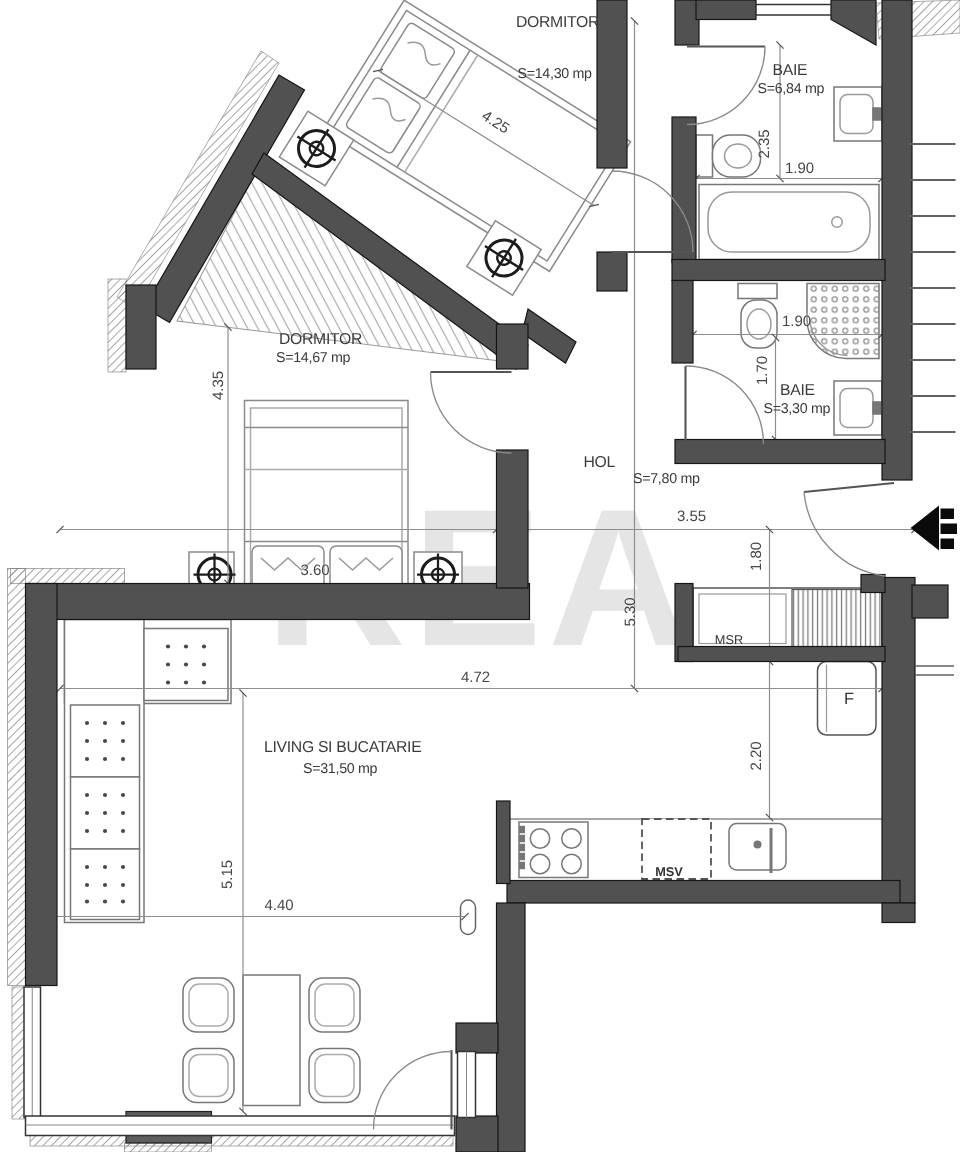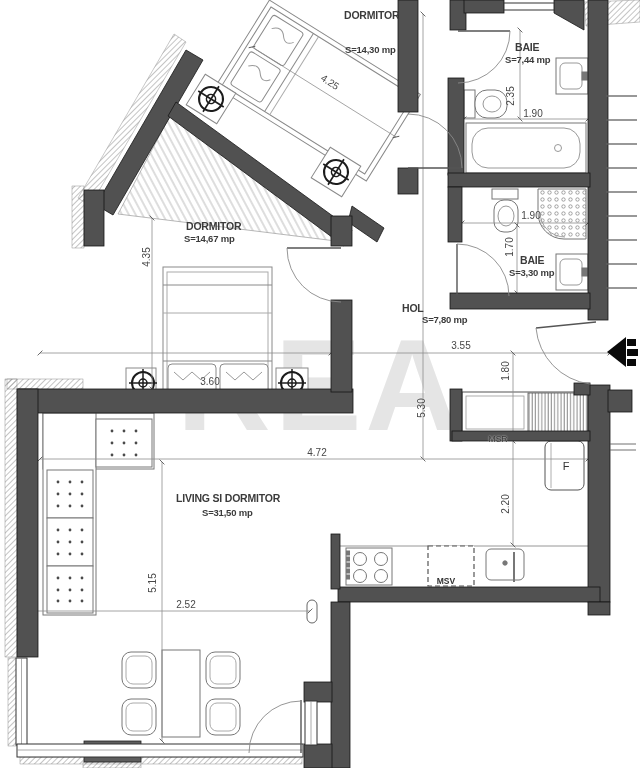--- a/index.html
+++ b/index.html
@@ -3,21 +3,21 @@
 <meta charset="utf-8">
 <style>
   html,body{margin:0;padding:0;background:#fff;}
   .stage{position:relative;width:640px;height:768px;background:#fff;overflow:hidden;
          font-family:"Liberation Sans",sans-serif;}
   .wm{position:absolute;z-index:1;color:#e5e5e5;font-weight:bold;white-space:nowrap;
       transform:translate(-50%,-50%);user-select:none;}
   .wm1{left:320px;top:385px;font-size:130px;letter-spacing:4px;}
   .wm2{left:326px;top:449px;font-size:21px;letter-spacing:12px;color:#e8e8e8;}
   svg.plan{position:absolute;left:0;top:0;z-index:2;}
-  .lbl{position:absolute;z-index:3;color:#3b3b3b;font-weight:bold;font-size:10.5px;
+  .lbl{position:absolute;z-index:3;color:#3b3b3b;font-weight:normal;font-size:10.5px;
        letter-spacing:-0.2px;white-space:nowrap;}
   .area{font-size:9.5px;}
   .dim{position:absolute;z-index:3;color:#474747;font-size:10px;white-space:nowrap;
        transform:translate(-50%,-50%);text-shadow:0 0 2px #fff;}
   .dim.v{transform:translate(-50%,-50%) rotate(-90deg);}
   .dim.r33{transform:translate(-50%,-50%) rotate(33deg);}
   .dim.small{font-size:8.5px;color:#333;}
   .dim.big{font-size:11px;color:#333;}
 </style>
 </head>
@@ -342,42 +342,42 @@
       <line x1="606" y1="264" x2="637" y2="264"></line>
       <line x1="606" y1="288" x2="637" y2="288"></line>
       <line x1="610" y1="444" x2="636" y2="444" stroke-width="0.9"></line>
       <line x1="610" y1="450" x2="636" y2="450" stroke-width="0.9"></line>
     </g>
   </svg>
 
   <div class="lbl" style="left:344px;top:9px;">DORMITOR</div>
   <div class="lbl area" style="left:345px;top:28px;margin-top:16px;">S=14,30 mp</div>
   <div class="lbl" style="left:515px;top:41px;">BAIE</div>
-  <div class="lbl area" style="left:505px;top:54px;">S=7,44 mp</div>
+  <div class="lbl area" style="left:505px;top:54px;">S=6,84 mp</div>
   <div class="lbl" style="left:186px;top:220px;">DORMITOR</div>
   <div class="lbl area" style="left:184px;top:233px;">S=14,67 mp</div>
   <div class="lbl" style="left:520px;top:254px;">BAIE</div>
   <div class="lbl area" style="left:509px;top:267px;text-align:right;">S=3,30 mp</div>
-  <div class="lbl" style="left:402px;top:302px;">HOL</div>
+  <div class="lbl" style="left:389px;top:302px;">HOL</div>
   <div class="lbl area" style="left:378px;top:314px;margin-left:44px;">S=7,80 mp</div>
-  <div class="lbl" style="left:176px;top:492px;">LIVING SI DORMITOR</div>
+  <div class="lbl" style="left:176px;top:492px;">LIVING SI BUCATARIE</div>
   <div class="lbl area" style="left:202px;top:507px;">S=31,50 mp</div>
 
   <div class="dim r33" style="left:330px;top:82px;">4.25</div>
   <div class="dim v" style="left:510px;top:96px;">2.35</div>
   <div class="dim" style="left:533px;top:113px;">1.90</div>
   <div class="dim" style="left:531px;top:215px;">1.90</div>
   <div class="dim v" style="left:509px;top:247px;">1.70</div>
   <div class="dim v" style="left:146px;top:257px;">4.35</div>
   <div class="dim" style="left:210px;top:345px;margin-top:36px;">3.60</div>
   <div class="dim" style="left:461px;top:345px;text-align:right;">3.55</div>
   <div class="dim v" style="left:505px;top:371px;">1.80</div>
   <div class="dim v" style="left:421px;top:408px;">5.30</div>
   <div class="dim" style="left:317px;top:452px;">4.72</div>
   <div class="dim v" style="left:505px;top:504px;">2.20</div>
   <div class="dim v" style="left:152px;top:583px;">5.15</div>
-  <div class="dim" style="left:186px;top:604px;">2.52</div>
-
-  <div class="dim small" style="left:486px;top:439px;margin-left:12px;">MSR</div>
+  <div class="dim" style="left:186px;top:604px;">4.40</div>
+
+  <div class="dim small" style="left:486px;top:426px;">MSR</div>
   <div class="dim small" style="left:446px;top:581px;font-weight:bold;">MSV</div>
   <div class="dim big" style="left:566px;top:466px;">F</div>
 
 </div>
 
 </body></html>

